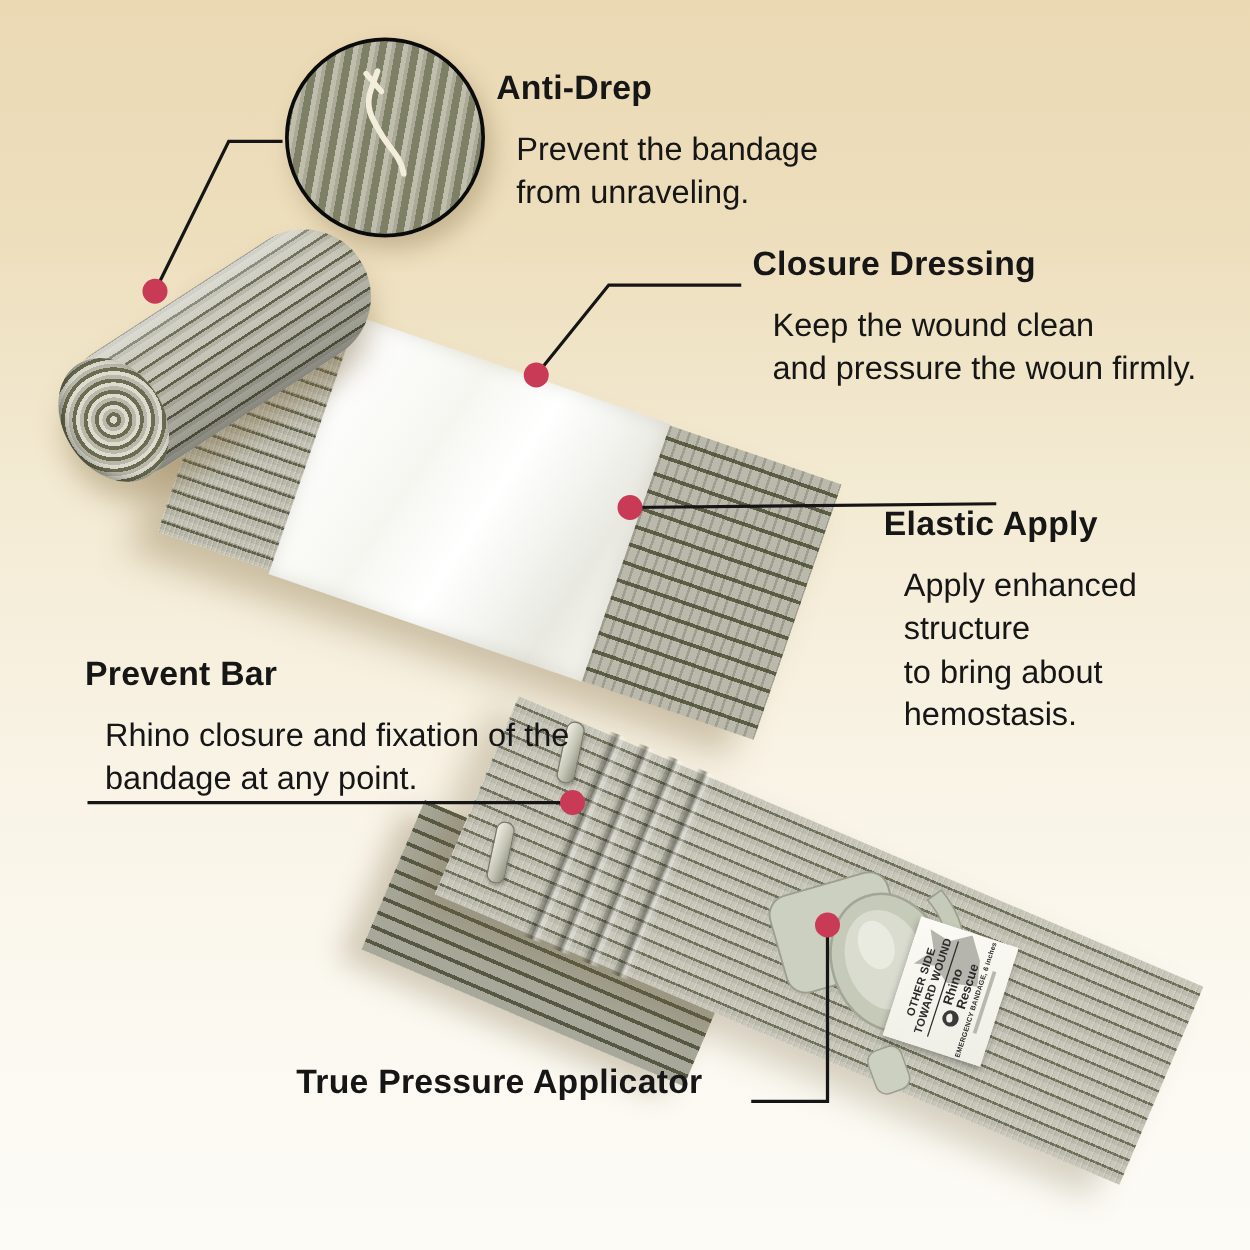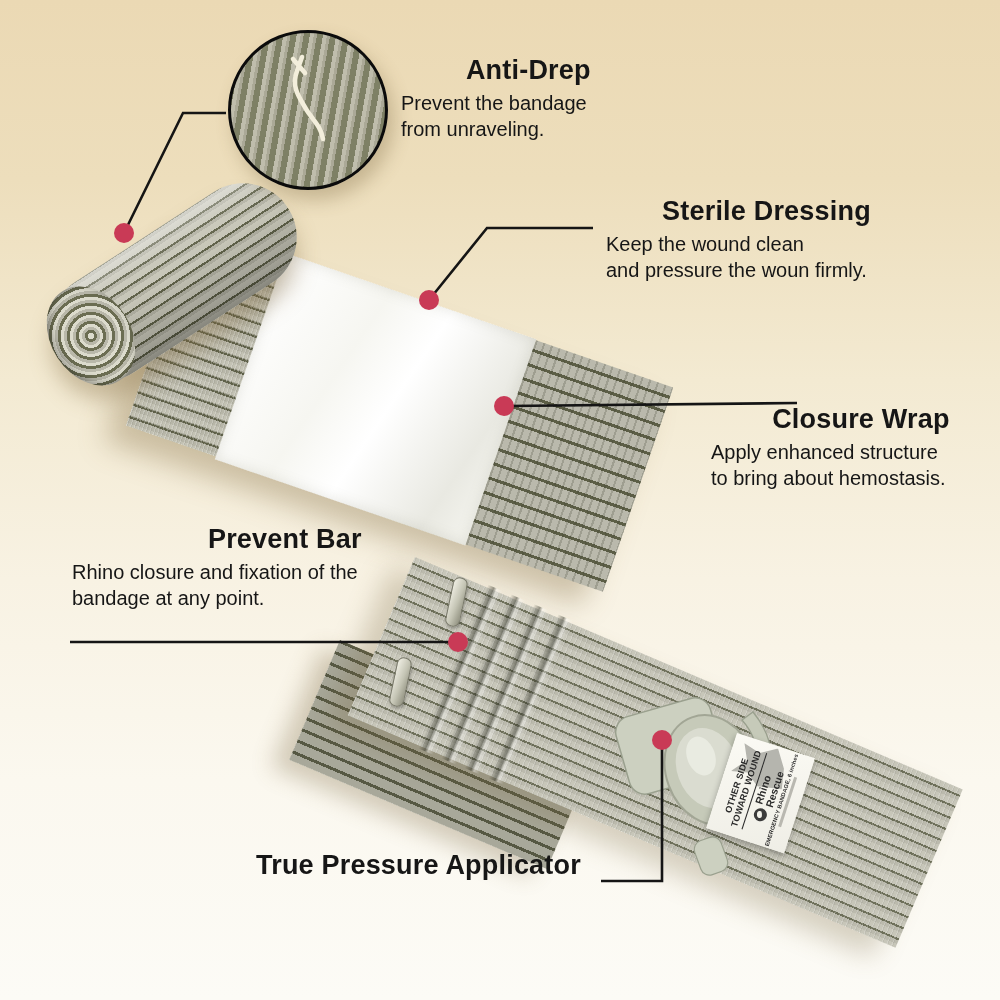--- a/index.html
+++ b/index.html
@@ -3,22 +3,22 @@
 <meta charset="utf-8">
 <style>
   html,body{margin:0;padding:0;}
   .stage{
     position:relative;width:1000px;height:1000px;overflow:hidden;
     font-family:"Liberation Sans",sans-serif;
     background:linear-gradient(180deg,#ebd9b4 0%,#eddebc 18%,#f3ead2 38%,#f8f2e3 58%,#fbf8ef 78%,#fcfbf6 100%);
   }
   
   .callout{position:absolute;color:#161616;z-index:6;}
-  .callout h3{margin:0 0 4px 0;font-size:27px;font-weight:700;letter-spacing:.2px;text-align:right;}
-  .callout p{margin:4px;font-size:20px;line-height:1.32;white-space:pre-line;}
+  .callout h3{margin:0 0 4px 0;font-size:27px;font-weight:700;letter-spacing:.2px;}
+  .callout p{margin:16px;font-size:26px;line-height:1.32;white-space:pre-line;}
   
   .overlay{position:absolute;left:0;top:0;z-index:5;pointer-events:none;}
   .lead{stroke:var(--line,#151515);stroke-width:2.6;fill:none;}
   .dot{fill:var(--accent,#c93a56);}
   
   .strip-top{
     position:absolute;left:195px;top:225px;width:505px;height:212px;
     transform:rotate(19deg);transform-origin:0 0;z-index:1;
     background:
       repeating-linear-gradient(90deg,rgba(255,255,255,.20) 0 1px,rgba(0,0,0,.05) 1px 2px,transparent 2px 4px),
@@ -177,34 +177,34 @@
     <circle class="dot" cx="662" cy="740" r="10"></circle>
   </svg>
 
   <div class="callout" style="left:397px;top:55px">
     <h3>Anti-Drep</h3>
     <p>Prevent the bandage
 from unraveling.</p>
   </div>
 
   <div class="callout" style="left:602px;top:196px">
-    <h3>Sterile Dressing</h3>
+    <h3>Closure Dressing</h3>
     <p>Keep the wound clean
 and pressure the woun firmly.</p>
   </div>
 
   <div class="callout" style="left:707px;top:404px">
-    <h3>Closure Wrap</h3>
+    <h3>Elastic Apply</h3>
     <p>Apply enhanced structure
 to bring about hemostasis.</p>
   </div>
 
   <div class="callout" style="left:68px;top:524px">
     <h3>Prevent Bar</h3>
     <p>Rhino closure and fixation of the
 bandage at any point.</p>
   </div>
 
-  <div class="callout" style="left:256px;top:850px">
+  <div class="callout" style="left:237px;top:850px">
     <h3>True Pressure Applicator</h3>
   </div>
 
 </div>
 
 </body></html>

